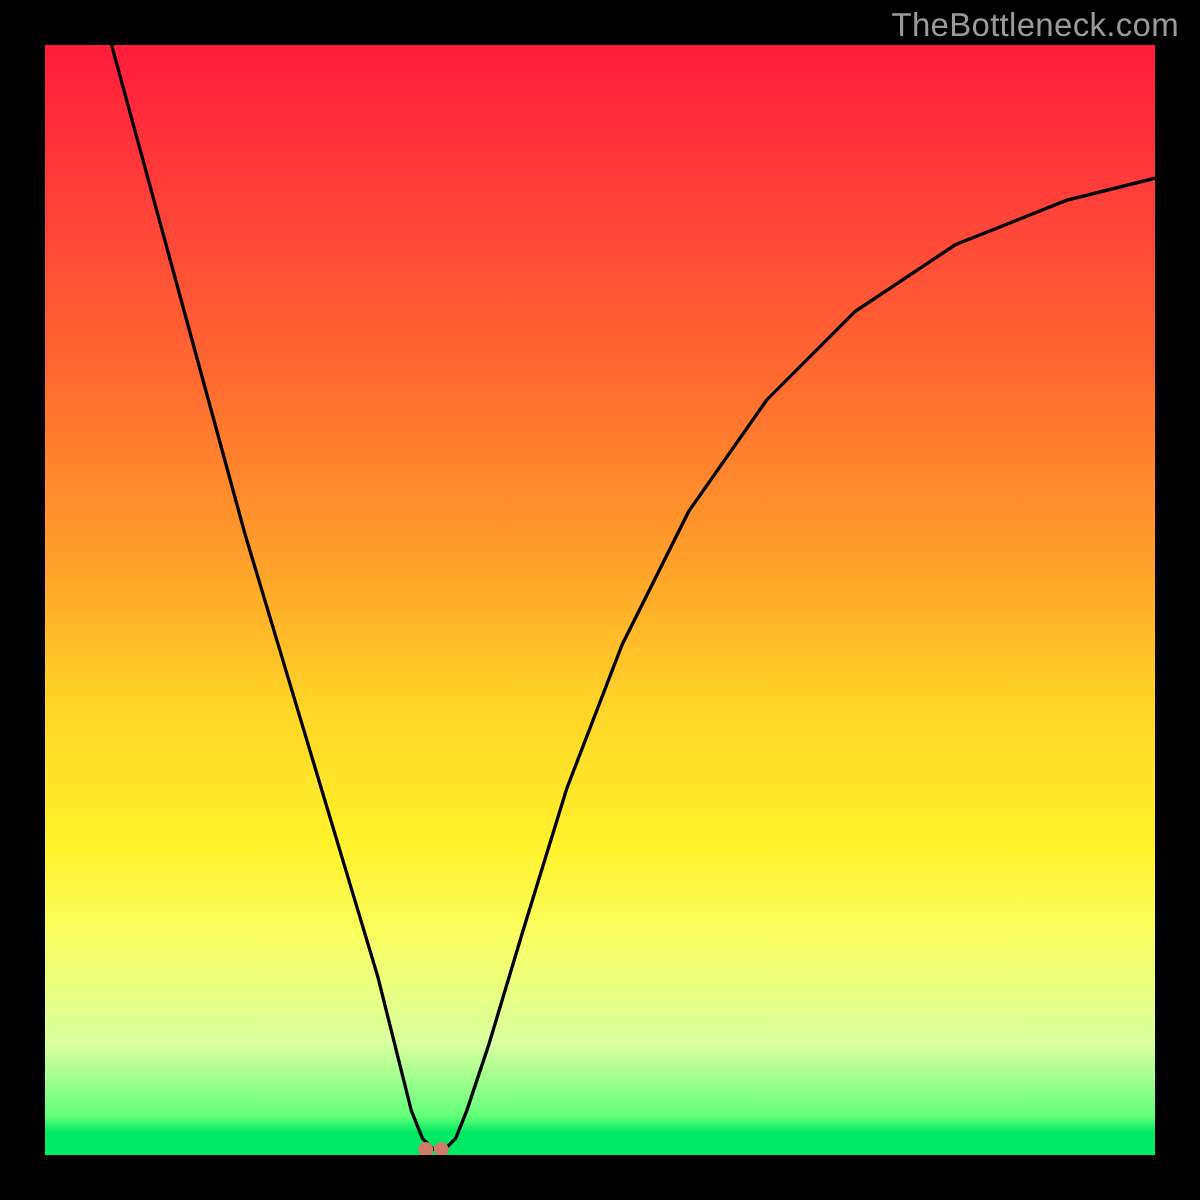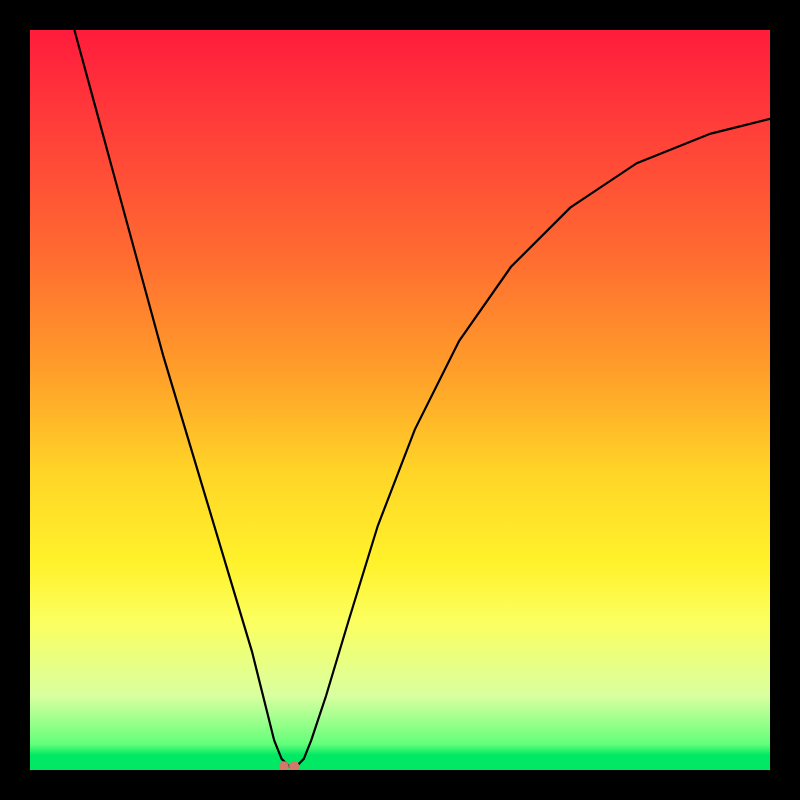--- a/index.html
+++ b/index.html
@@ -64,13 +64,14 @@
 <div class="frame">
 
   <div class="plot-area">
     <svg class="curve-svg" viewBox="0 0 740 740" preserveAspectRatio="none">
       <path fill="none" stroke="#000000" stroke-width="2.2" d="M44.4 0.0 L66.6 81.4 L88.8 162.8 L111.0 244.2 L133.2 325.6 L155.4 399.6 L177.6 473.6 L199.8 547.6 L222.0 621.6 L236.8 680.8 L244.2 710.4 L251.6 728.9 L259.0 736.3 L266.4 736.3 L273.8 728.9 L281.2 710.4 L296.0 666.0 L318.2 592.0 L347.8 495.8 L384.8 399.6 L429.2 310.8 L481.0 236.8 L540.2 177.6 L606.8 133.2 L680.8 103.6 L740.0 88.8"></path>
       <circle r="5" fill="#d07a6a" cx="253.82" cy="736.3"></circle>
       <circle r="5" fill="#d07a6a" cx="264.18" cy="736.3"></circle>
     </svg>
   </div>
 
+  <div class="watermark">TheBottleneck.com</div>
 </div>
 
 </body></html>

